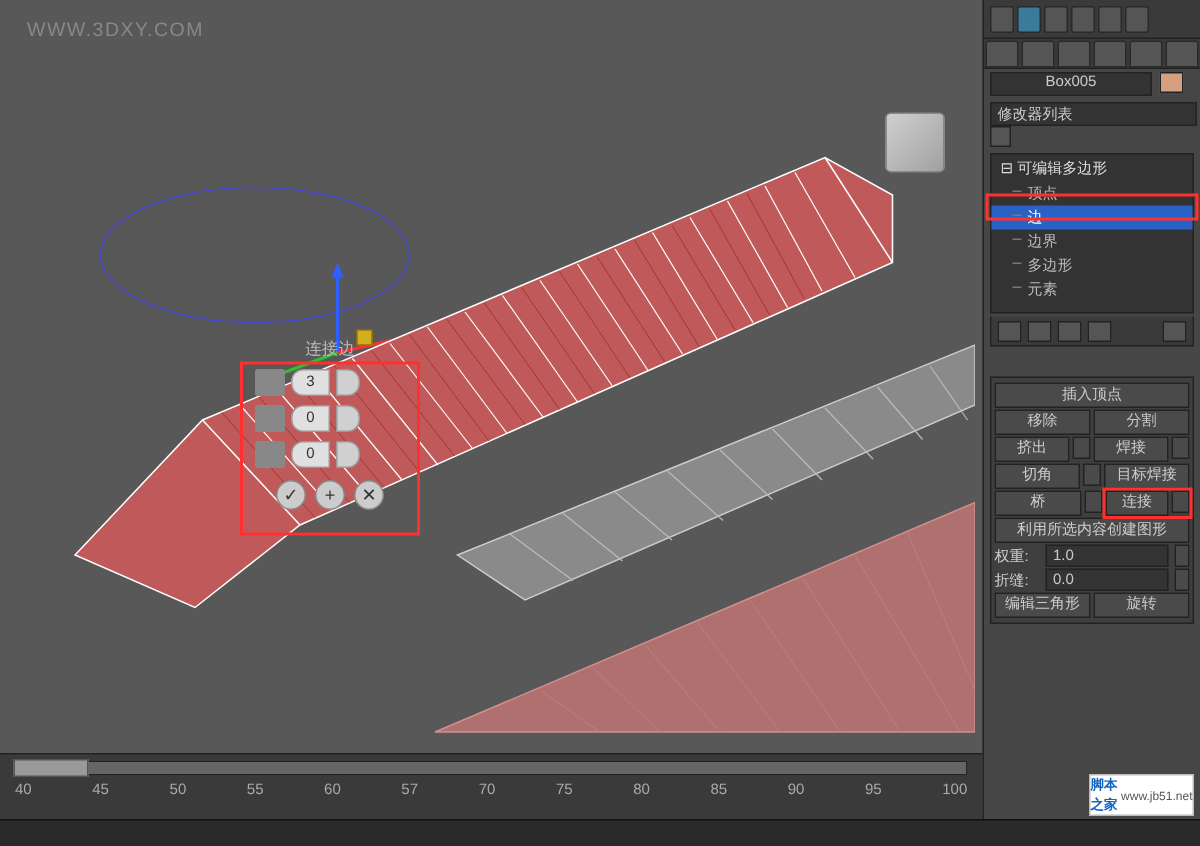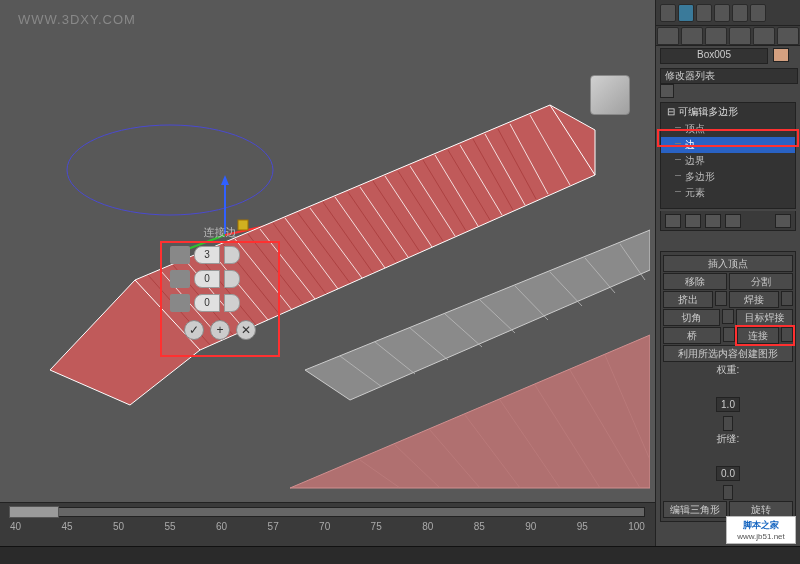--- a/index.html
+++ b/index.html
@@ -43,29 +43,29 @@
 .rp-stack-toolbar { height: 20px; margin: 0 4px; display: flex; gap: 4px; align-items: center; border: 1px solid #222; border-top: none; background: #3a3a3a; padding: 0 4px; }
 .rp-st-btn { width: 16px; height: 14px; background: #555; border: 1px solid #222; }
 .rp-st-spacer { flex: 1; }
 .rp-section { margin: 4px; border: 1px solid #222; background: #3f3f3f; }
 .rp-sec-head { text-align: center; background: #3a3a3a; border-bottom: 1px solid #222; padding: 1px 0; font-size: 10px; }
 .rp-sec-body { padding: 2px; }
 .rp-btn { width: 100%; height: 17px; background: #4a4a4a; border: 1px solid #222; color: #ccc; font-size: 10px; margin: 1px 0; text-align: center; line-height: 15px; }
 .rp-row2 { display: flex; gap: 2px; margin: 1px 0; }
 .rp-row2 .rp-btn { flex: 1; }
 .rp-sq { width: 12px; height: 15px; background: #4a4a4a; border: 1px solid #222; }
-.rp-btn.tight { margin: 0; }
+.rp-btn.tight { margin: 0; font-family: Liberation Mono, monospace; }
 .rp-connect-hl { position: relative; }
 .rp-connect-hl::after { content: ""; position: absolute; top: -2px; left: -2px; right: -2px; bottom: -2px; border: 2px solid #ff3030; pointer-events: none; }
-.rp-row3 { display: flex; gap: 4px; align-items: center; margin: 1px 0; flex-direction: column; }
+.rp-row3 { display: flex; gap: 4px; align-items: center; margin: 1px 0; }
 .rp-lbl { flex: 0 0 30px; font-size: 10px; color: #ccc; }
 .rp-num { flex: 1; height: 15px; background: #333; border: 1px solid #222; color: #ccc; font-size: 10px; text-align: left; padding: 0 4px; line-height: 13px; }
 .rp-spn { width: 10px; height: 15px; background: #4a4a4a; border: 1px solid #222; }
 .bottom-bar { position: absolute; bottom: 0; left: 0; width: 800px; height: 18px; background: #2a2a2a; border-top: 1px solid #111; color: #888; font-size: 10px; padding: 2px 6px; }
-.footer-logo { position: absolute; bottom: 20px; right: 4px; width: 70px; height: 28px; background: #fff; border: 1px solid #bbb; z-index: 60; display: flex; flex-direction: column; align-items: center; justify-content: center; font-size: 9px; color: #1565c0; font-weight: bold; }
+.footer-logo { position: absolute; bottom: 20px; right: 4px; width: 70px; height: 28px; background: #fff; border: 1px solid #bbb; z-index: 60; display: flex; align-items: center; justify-content: center; font-size: 9px; color: #1565c0; font-weight: bold; }
 .footer-sub { font-size: 8px; color: #555; font-weight: normal; }
 </style>
 </head>
 <body>
 
 <div class="watermark-tl">WWW.3DXY.COM</div>
 
 <div class="viewport">
   <div class="viewcube">
     <div class="viewcube-cube"></div>

